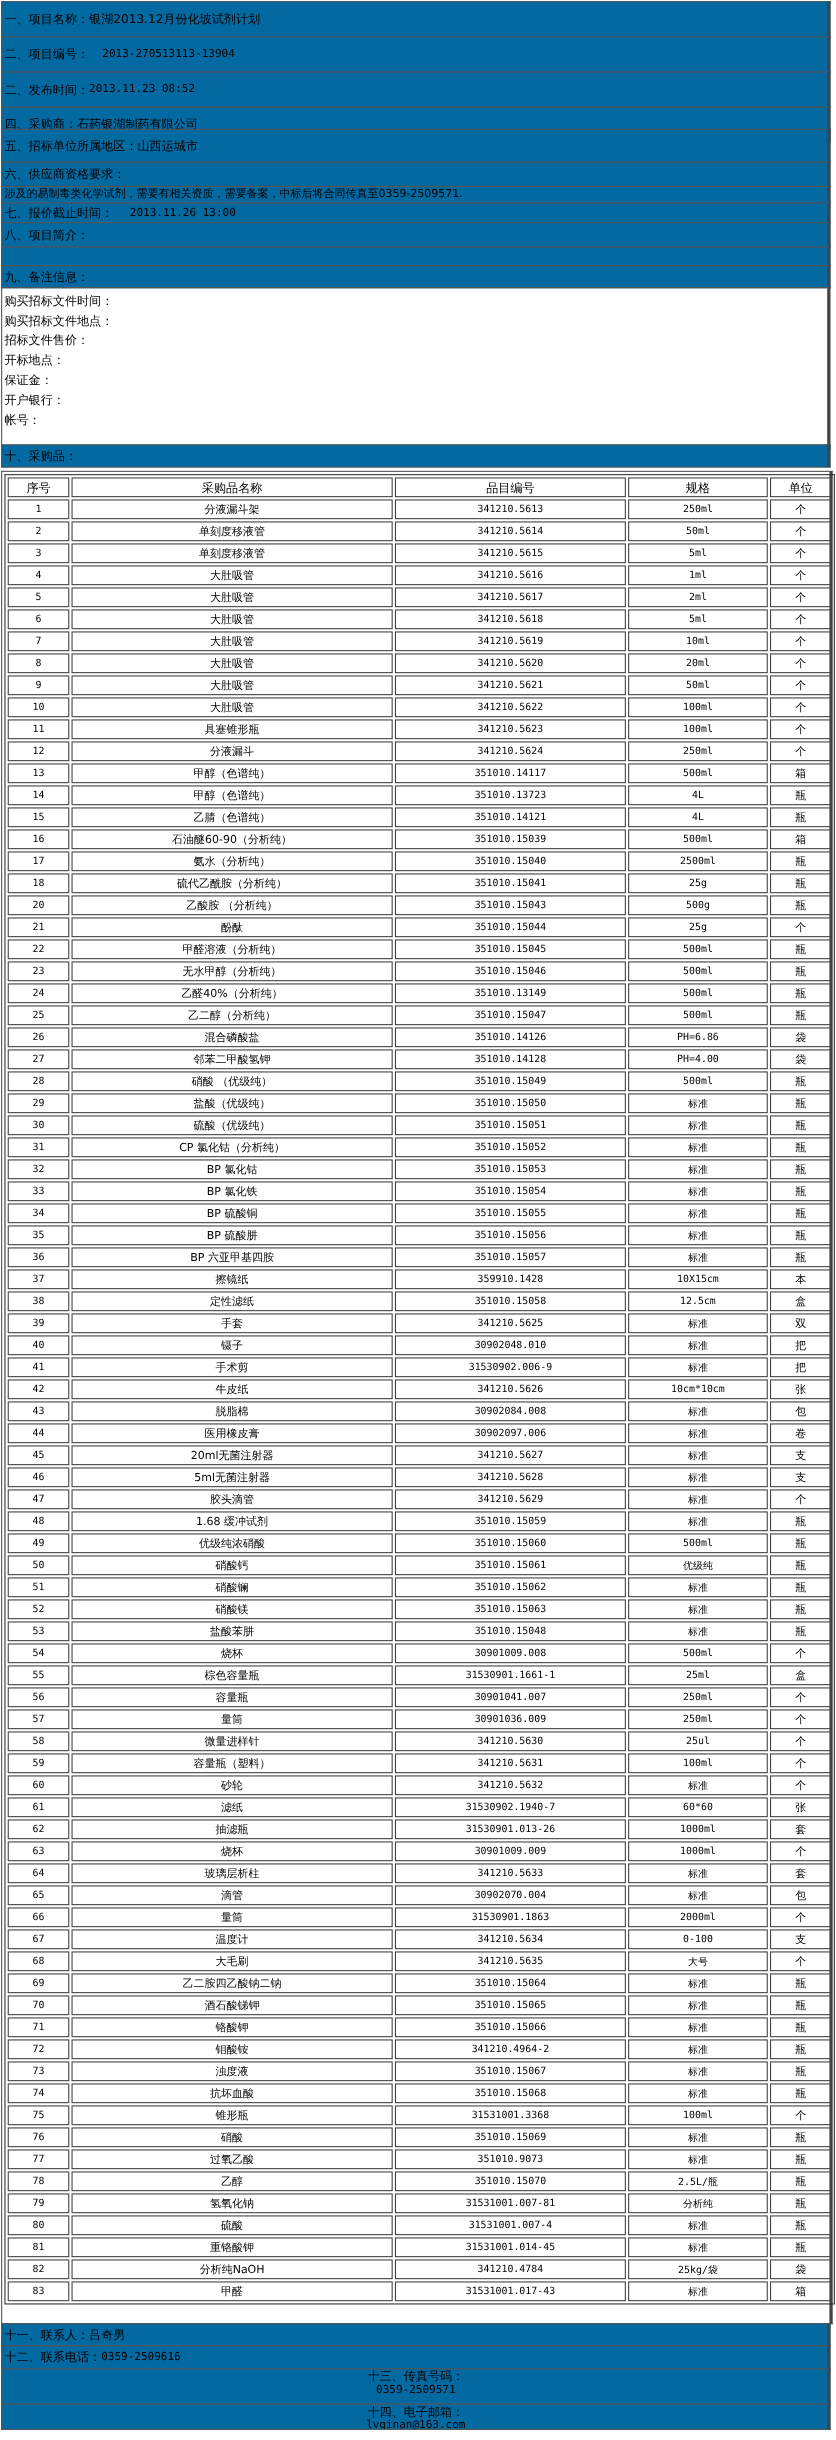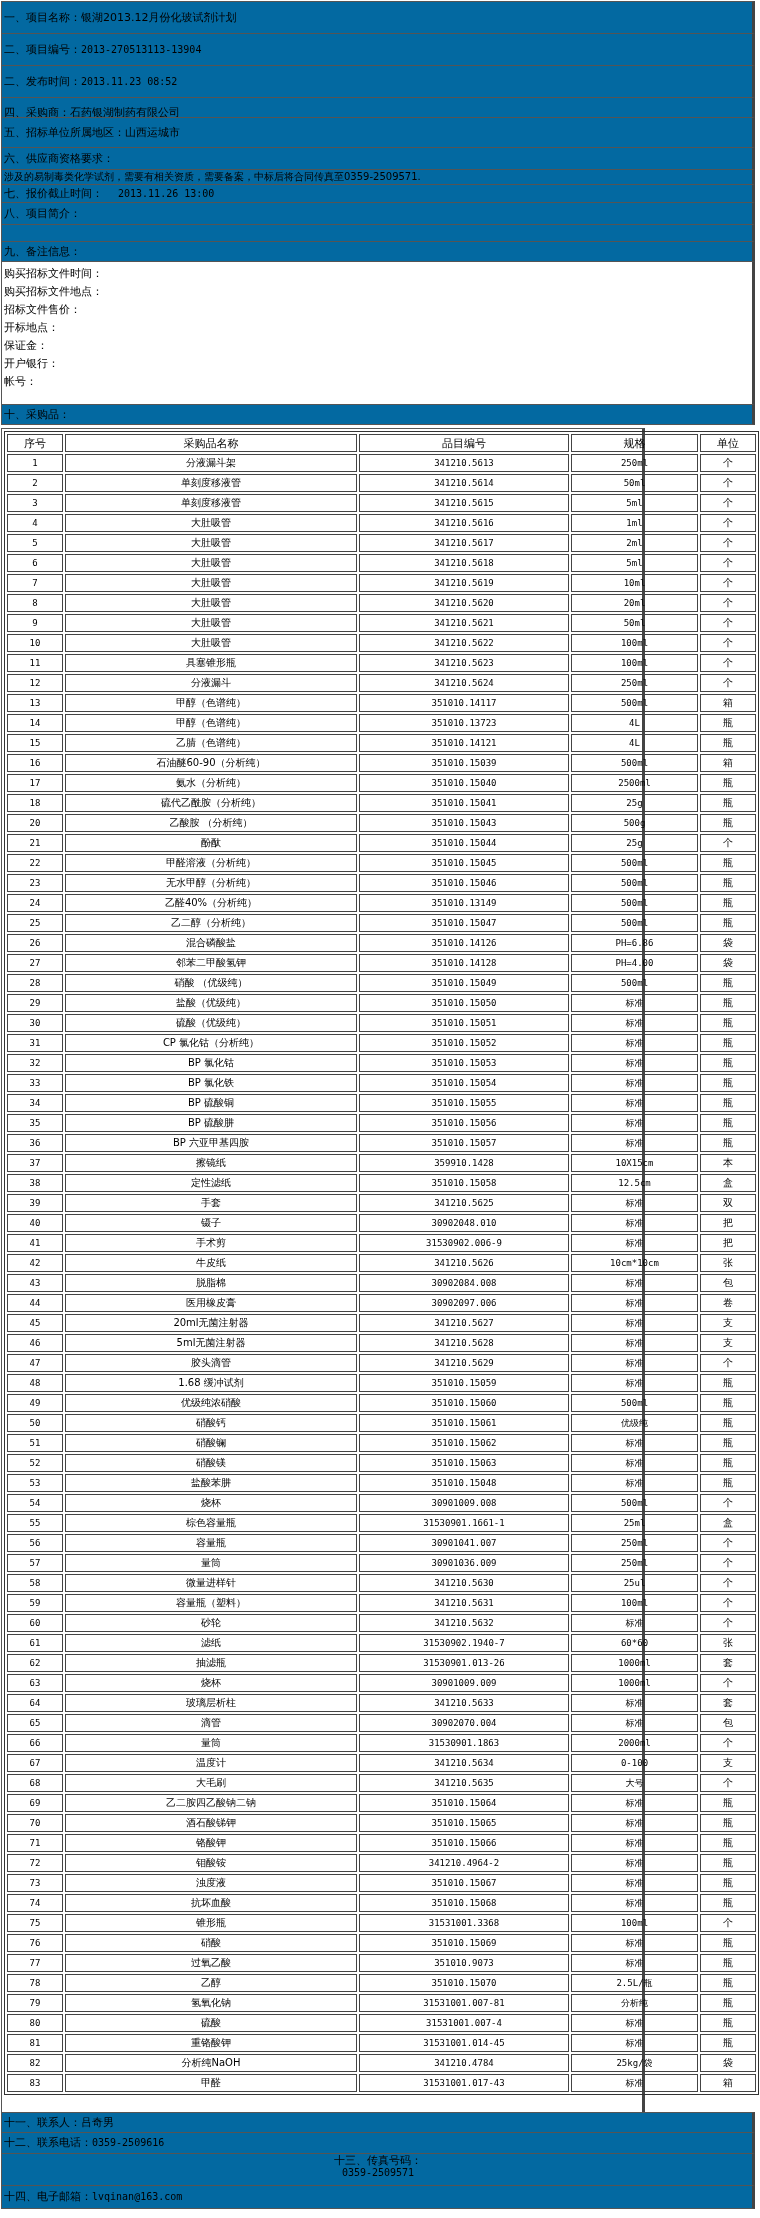--- a/index.html
+++ b/index.html
@@ -17,21 +17,21 @@
   .row .lbl { font-size: 11px; }
   .row .val { font-size: 10px; font-family: "DejaVu Sans Mono", "Liberation Mono", monospace; }
   .row .val-cn { font-size: 11px; }
   .block {
     position: absolute; left: 1px; width: 754px;
     border: 1px solid #555; border-right: 3px solid #444;
     box-sizing: border-box; font-size: 11px; padding: 3px 0 0 2px;
   }
   .block div { height: 18px; line-height: 18px; }
   .tbl-wrap {
-    position: absolute; left: 1px; top: 428px; width: 644px; height: 1685px;
+    position: absolute; left: 1px; top: 428px; width: 756px; height: 1685px;
     border: 1px solid #555; border-right: 3px solid #444; box-sizing: border-box;
     background: #fff;
   }
   table.items {
     position: absolute; left: 2px; top: 2px;
     border-collapse: separate; border-spacing: 2px;
     border: 1px solid #333;
     width: 749px; table-layout: fixed;
   }
   table.items td, table.items th {
@@ -43,21 +43,21 @@
 </style>
 </head>
 <body>
 
 <div class="outer">
 
   <div class="row" style="top:1px;height:33px;">
     <span class="lbl">一、项目名称：</span>
       <span class="val-cn">银湖2013.12月份化玻试剂计划</span>
   </div>
-  <div class="row" style="top:33px;height:33px;">
+  <div class="row" style="top:33px;height:33px;gap:12px;">
     <span class="lbl">二、项目编号：</span>
       <span class="val">2013-270513113-13904</span>
   </div>
   <div class="row" style="top:65px;height:33px;">
     <span class="lbl">二、发布时间：</span>
       <span class="val">2013.11.23 08:52</span>
   </div>
   <div class="row" style="top:97px;height:32px;">
     <span class="lbl">四、采购商：</span>
       <span class="val-cn">石药银湖制药有限公司</span>
@@ -700,17 +700,17 @@
       <span class="val-cn">吕奇男</span>
   </div>
   <div class="row" style="top:2132px;height:22px;">
     <span class="lbl">十二、联系电话：</span>
       <span class="val">0359-2509616</span>
   </div>
   <div class="row" style="top:2153px;height:33px;flex-direction:column;">
     <span class="lbl">十三、传真号码：</span>
       <span class="val">0359-2509571</span>
   </div>
-  <div class="row" style="top:2185px;height:24px;">
+  <div class="row" style="top:2185px;height:24px;flex-direction:column;">
     <span class="lbl">十四、电子邮箱：</span>
       <span class="val">lvqinan@163.com</span>
   </div>
 </div>
 
 </body></html>

